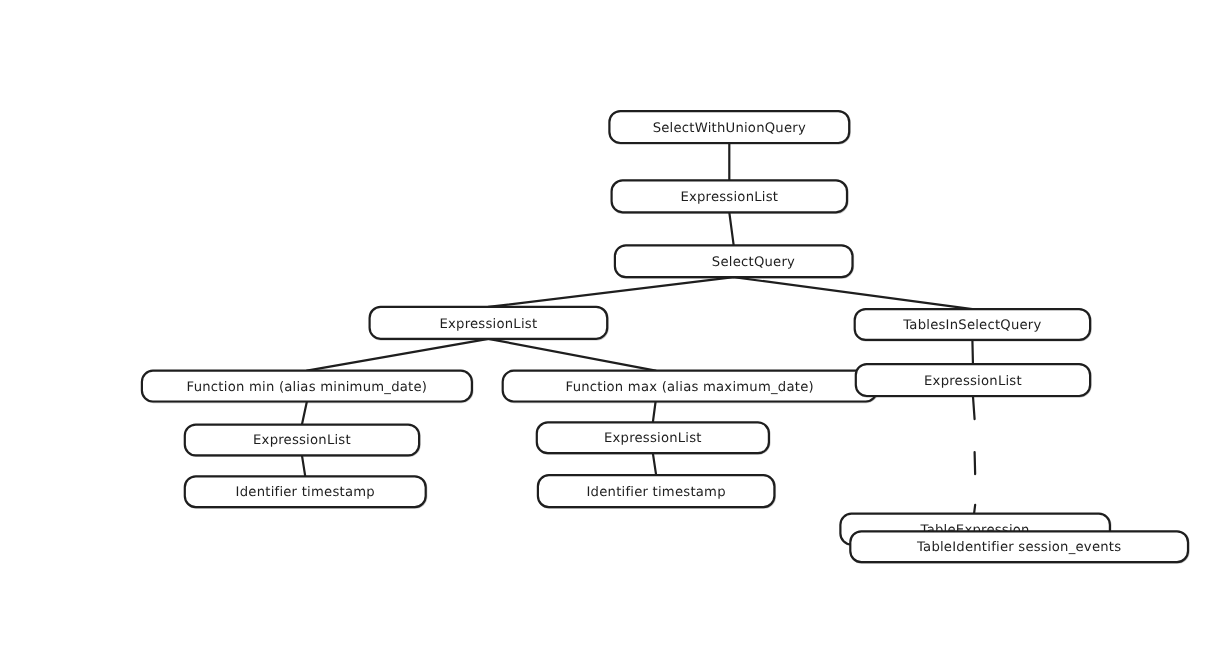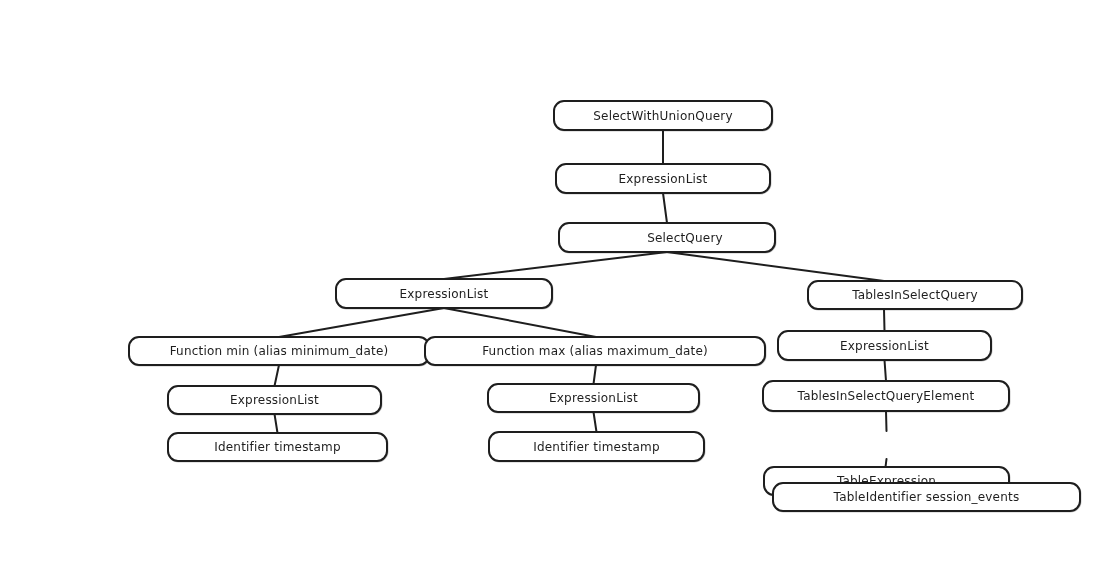--- a/index.html
+++ b/index.html
@@ -56,24 +56,23 @@
       <line x1="884" y1="309" x2="884.5" y2="331" stroke="#1e1e1e" stroke-width="2" stroke-linecap="round"></line>
       <line x1="884.5" y1="360" x2="886" y2="381" stroke="#1e1e1e" stroke-width="2" stroke-linecap="round"></line>
       <line x1="886" y1="411" x2="886.5" y2="431" stroke="#1e1e1e" stroke-width="2" stroke-linecap="round"></line>
       <line x1="886.5" y1="459" x2="883.5" y2="483" stroke="#1e1e1e" stroke-width="2" stroke-linecap="round"></line>
     </svg>
 
 <div class="node" style="left: 553px; top: 100px; width: 220px; height: 31px;">SelectWithUnionQuery</div>
     <div class="node" style="left: 555px; top: 163px; width: 216px; height: 31px;">ExpressionList</div>
     <div class="node" style="left: 558px; top: 222px; width: 218px; height: 31px; padding-left: 36px;">SelectQuery</div>
     <div class="node" style="left: 335px; top: 278px; width: 218px; height: 31px;">ExpressionList</div>
-    <div class="node" style="left: 807px; top: 280px; width: 216px; height: 30px;">TablesInSelectQuery</div>
+    <div class="node" style="left: 776px; top: 280px; width: 216px; height: 30px;">TablesInSelectQuery</div>
     <div class="node" style="left: 128px; top: 336px; width: 302px; height: 30px;">Function min (alias minimum_date)</div>
-    <div class="node" style="left: 424px; top: 336px; width: 342px; height: 30px;">Function max (alias maximum_date)</div>
+    <div class="node" style="left: 456px; top: 336px; width: 342px; height: 30px;">Function max (alias maximum_date)</div>
     <div class="node" style="left: 777px; top: 330px; width: 215px; height: 31px;">ExpressionList</div>
     <div class="node" style="left: 167px; top: 385px; width: 215px; height: 30px;">ExpressionList</div>
     <div class="node" style="left: 487px; top: 383px; width: 213px; height: 30px;">ExpressionList</div>
-    <div class="node" style="left: 762px; top: 380px; width: 248px; height: 32px;">TablesInSelectQueryElement</div>
     <div class="node" style="left: 167px; top: 432px; width: 221px; height: 30px;">Identifier timestamp</div>
     <div class="node" style="left: 488px; top: 431px; width: 217px; height: 31px;">Identifier timestamp</div>
     <div class="node" style="left: 763px; top: 430px; width: 247px; height: 30px; margin-top: 36px;">TableExpression</div>
     <div class="node" style="left: 752px; top: 482px; width: 309px; height: 30px; margin-left: 20px;">TableIdentifier session_events</div>
   </div>
 
 </body></html>

